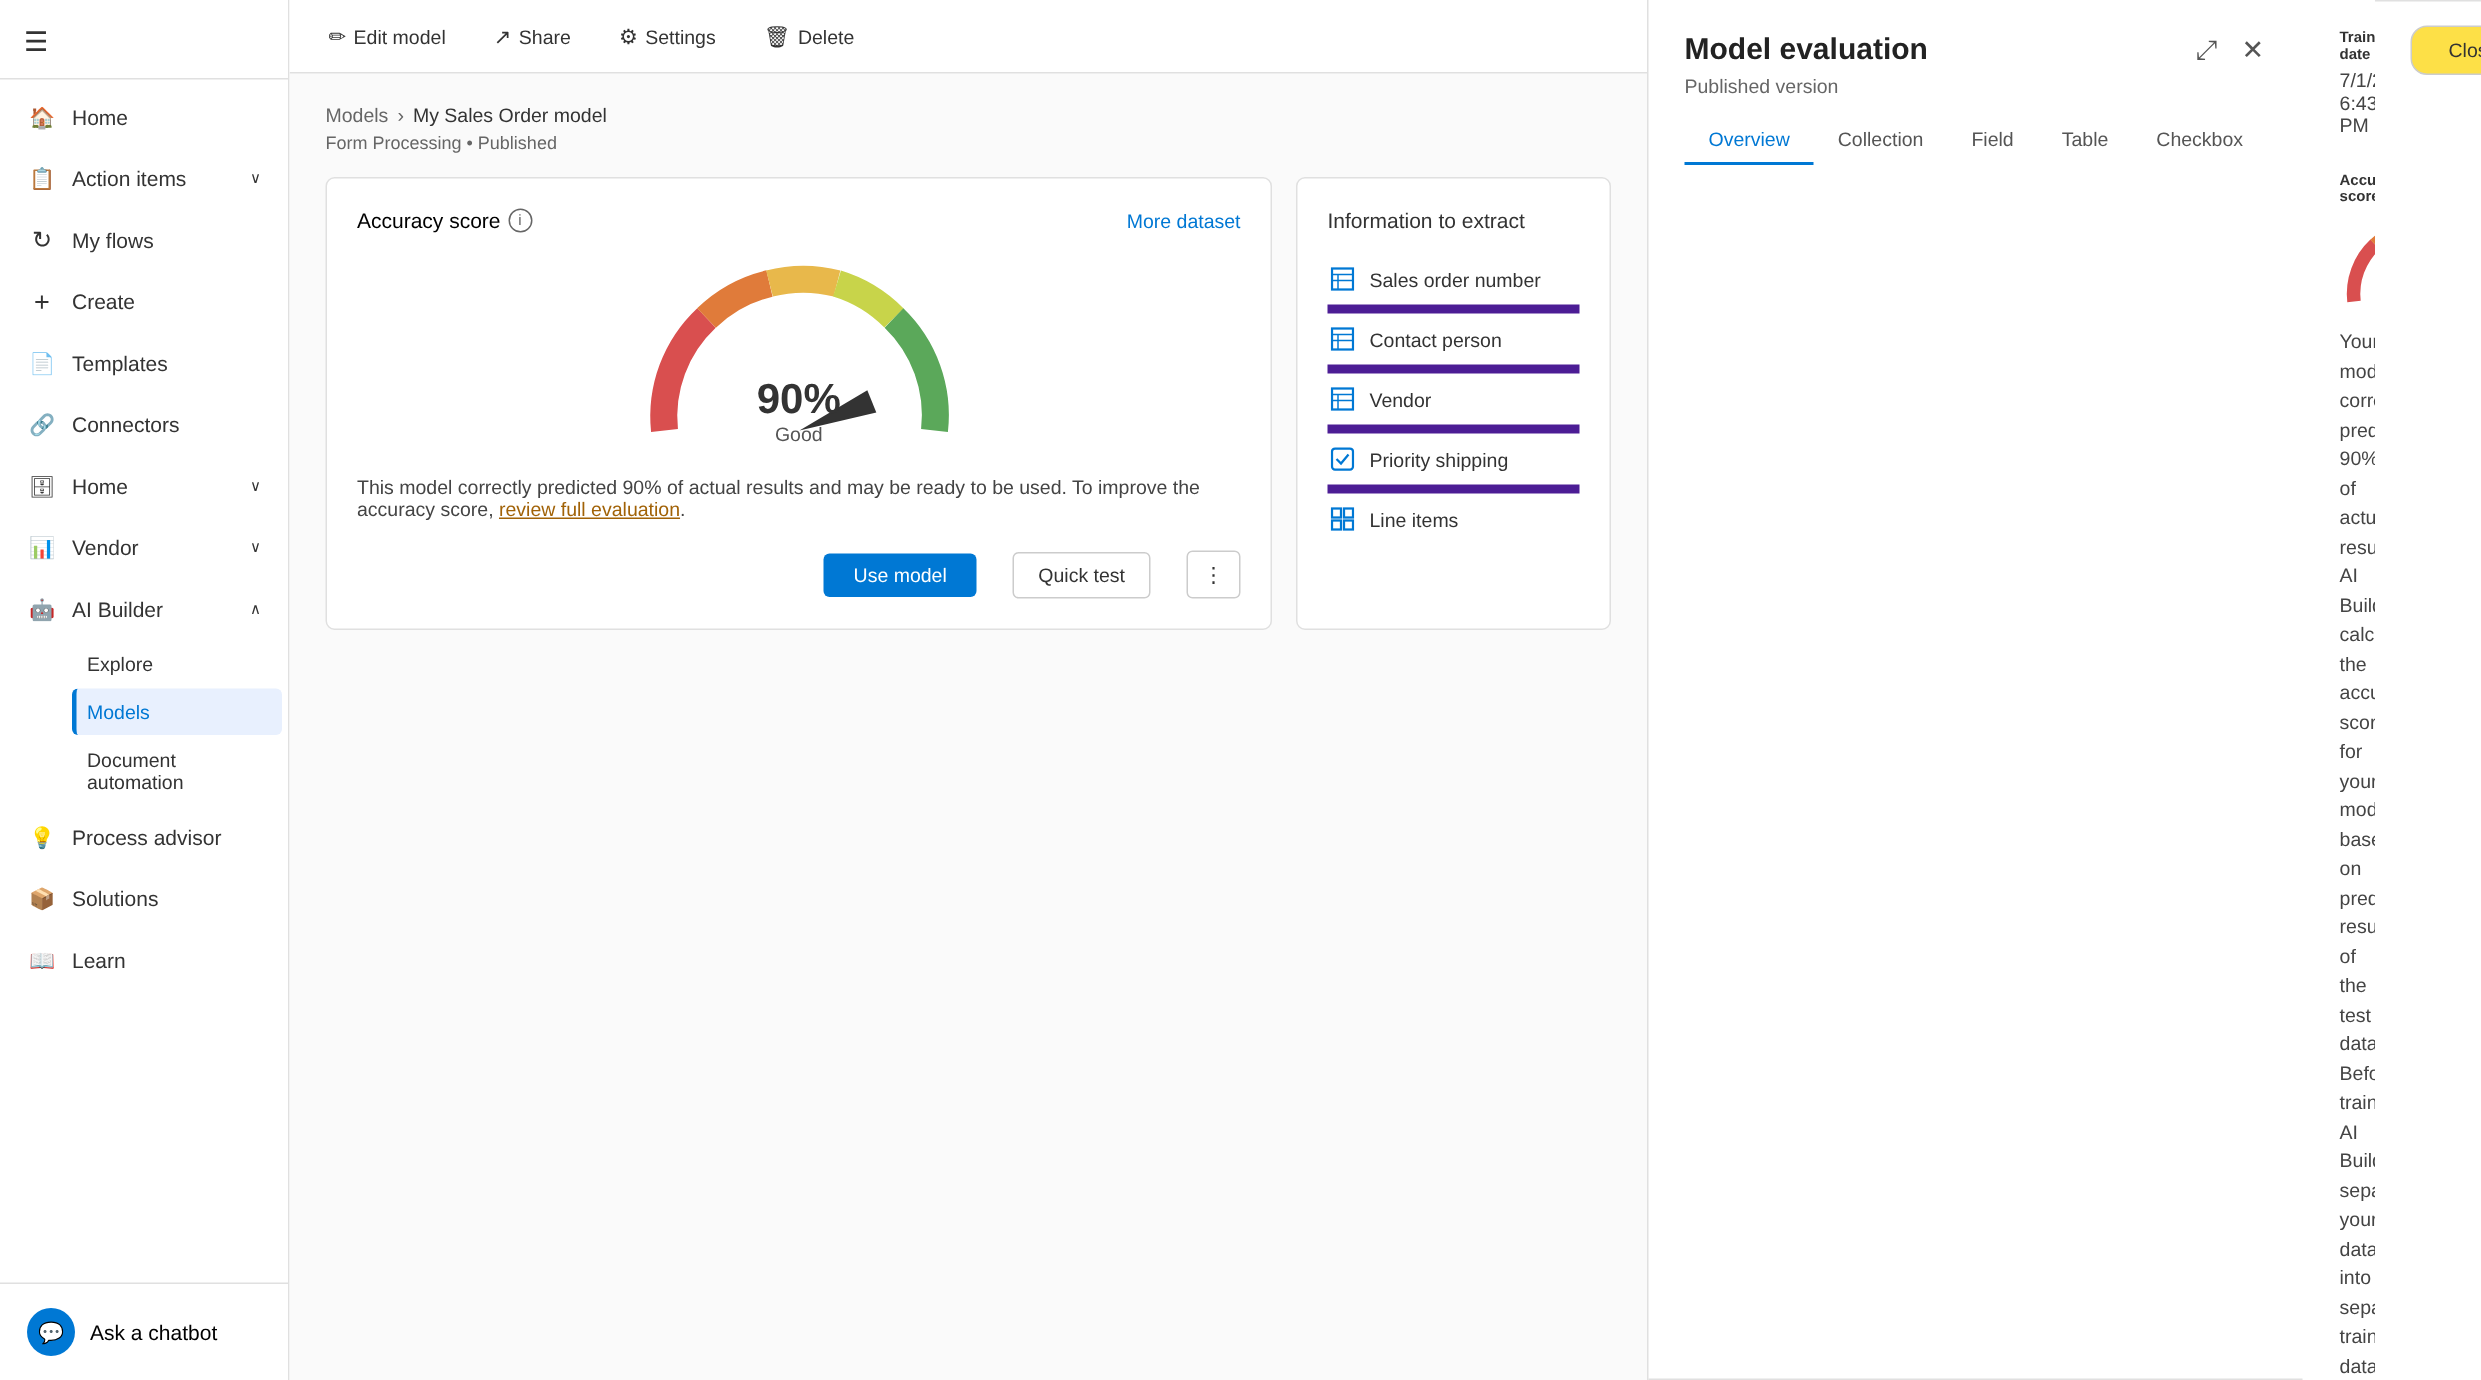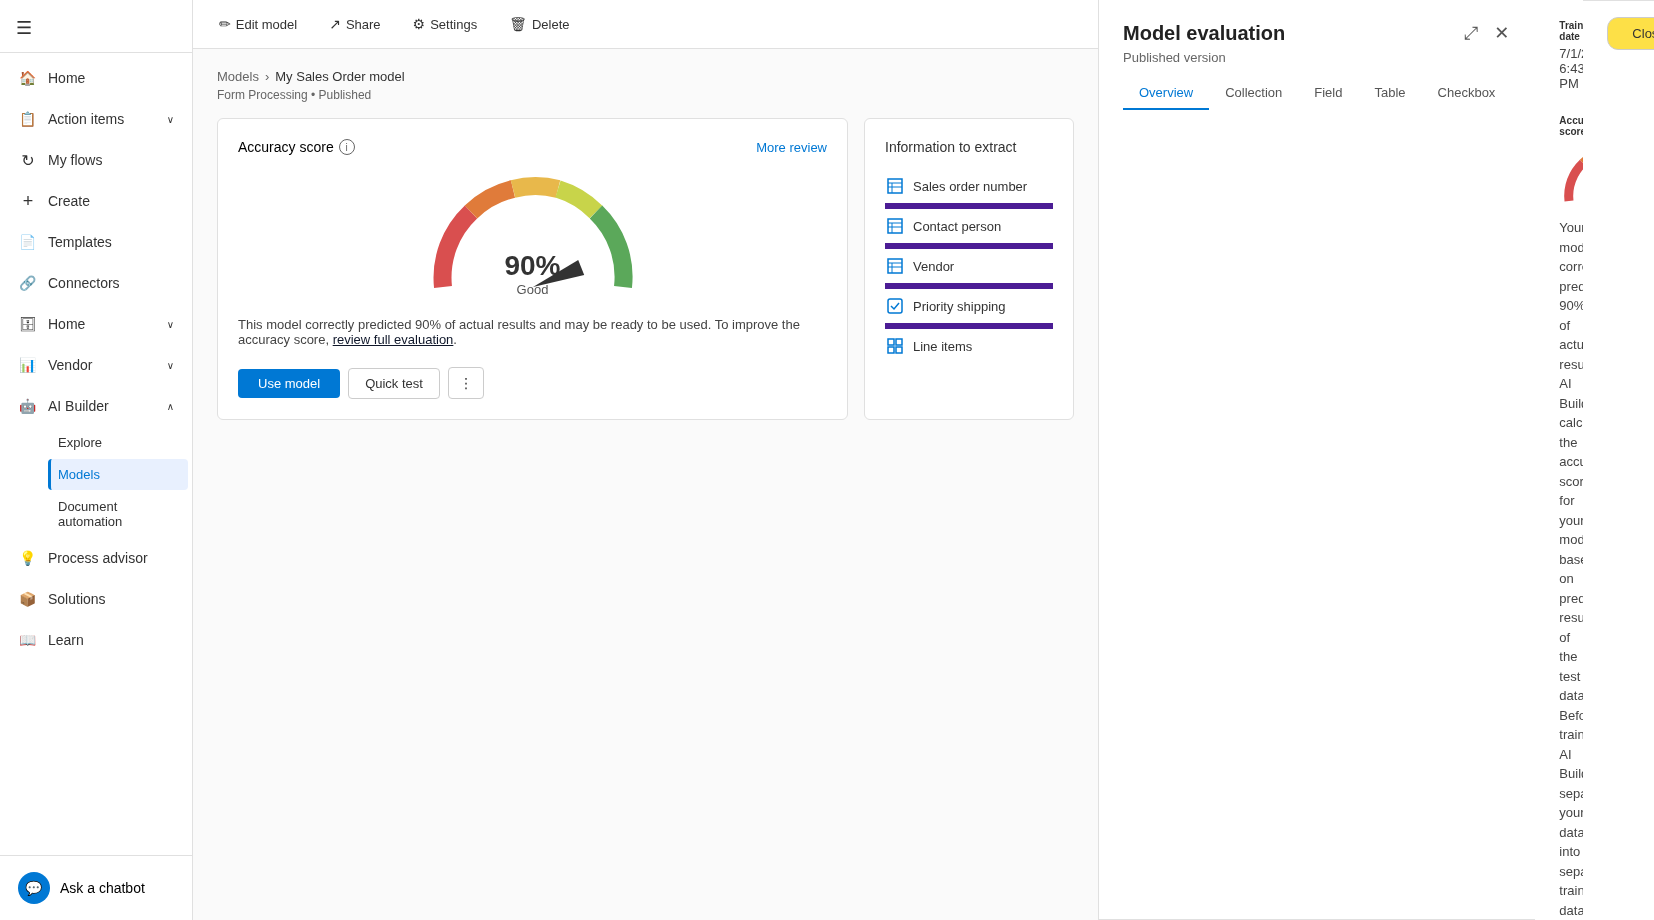--- a/index.html
+++ b/index.html
@@ -101,22 +101,22 @@
     .more-details { color: #0078d4; font-size: 13px; text-decoration: none; }
 
     .gauge-container { display: flex; justify-content: center; margin: 10px 0 20px; }
     .gauge-wrap { position: relative; width: 240px; height: 130px; }
     .gauge-svg { width: 240px; height: 130px; }
     .gauge-text-group { position: absolute; bottom: 0; left: 50%; transform: translateX(-50%); text-align: center; }
     .gauge-percent { font-size: 28px; font-weight: 600; color: #333; }
     .gauge-label { font-size: 13px; color: #555; }
 
     .accuracy-desc { font-size: 13px; color: #444; margin-top: 8px; margin-bottom: 20px; }
-    .accuracy-desc a { color: #0f172a; }
-    .action-btns { display: flex; gap: 8px; align-items: center; }
+    .accuracy-desc a { color: #a16207; }
+    .action-btns { display: flex; gap: 24px; align-items: center; justify-content: flex-end; }
     .btn-primary {
       background: #0078d4; color: white; border: none; padding: 7px 20px;
       border-radius: 4px; cursor: pointer; font-size: 13px;
     }
     .btn-secondary {
       background: white; color: #333; border: 1px solid #ccc; padding: 7px 16px;
       border-radius: 4px; cursor: pointer; font-size: 13px;
     }
     .btn-more {
       background: white; color: #333; border: 1px solid #ccc; padding: 7px 10px;
@@ -317,21 +317,21 @@
     <div class="page-subtitle">Form Processing • Published</div>
 
     <div class="cards-row">
 
       <div class="accuracy-card">
         <div class="accuracy-header">
           <div class="accuracy-title">
             <span>Accuracy score</span>
             <div class="info-icon">i</div>
           </div>
-          <a href="#" class="more-details">More review</a>
+          <a href="#" class="more-details">More dataset</a>
         </div>
 
         <div class="gauge-container">
           <div class="gauge-wrap">
             <svg class="gauge-svg" viewBox="0 0 240 130">
 
               <path d="M 30 120 A 90 90 0 0 1 58 45" fill="none" stroke="#d94f4f" stroke-width="18" stroke-linecap="butt"></path>
 
               <path d="M 58 45 A 90 90 0 0 1 100 22" fill="none" stroke="#e07b3a" stroke-width="18" stroke-linecap="butt"></path>
 

